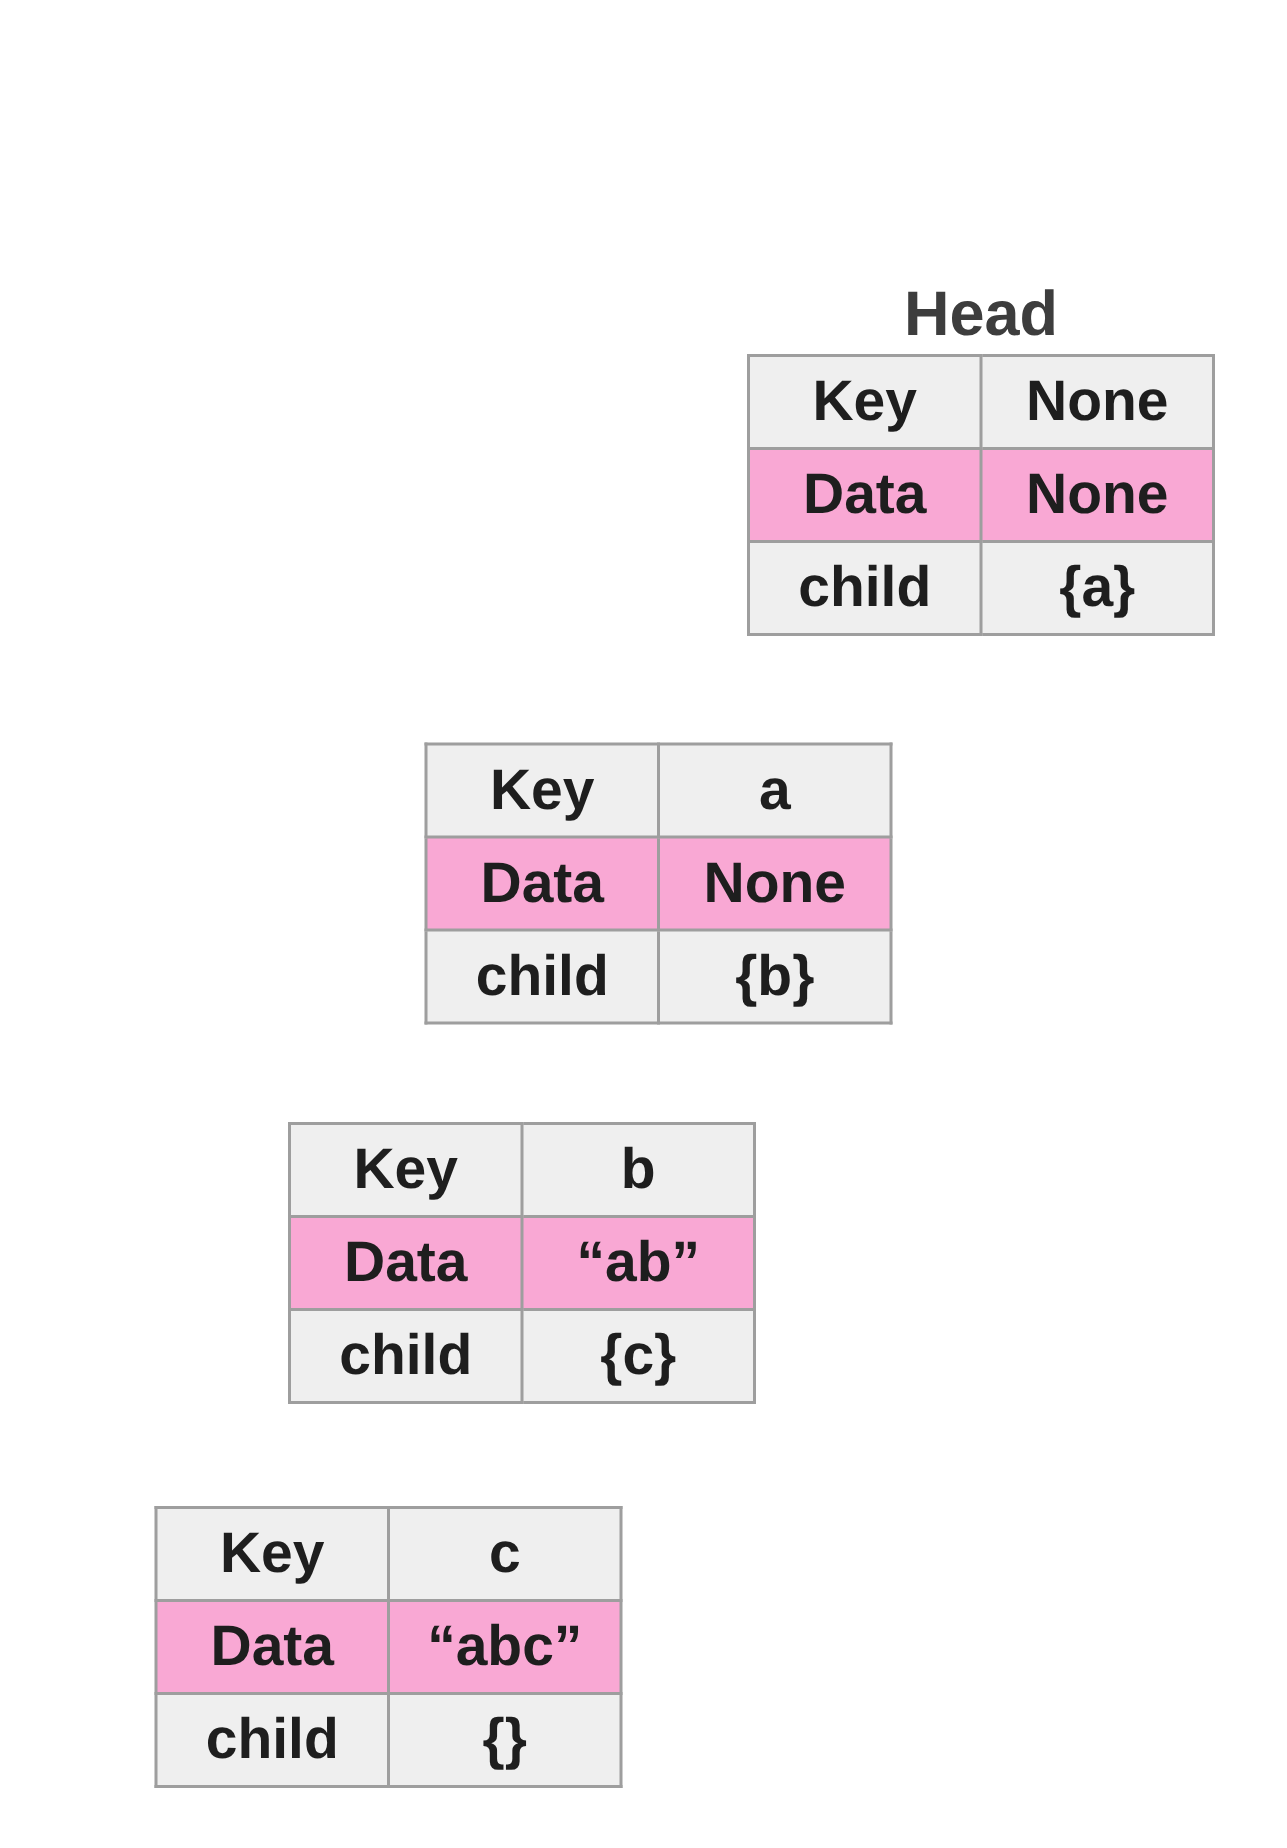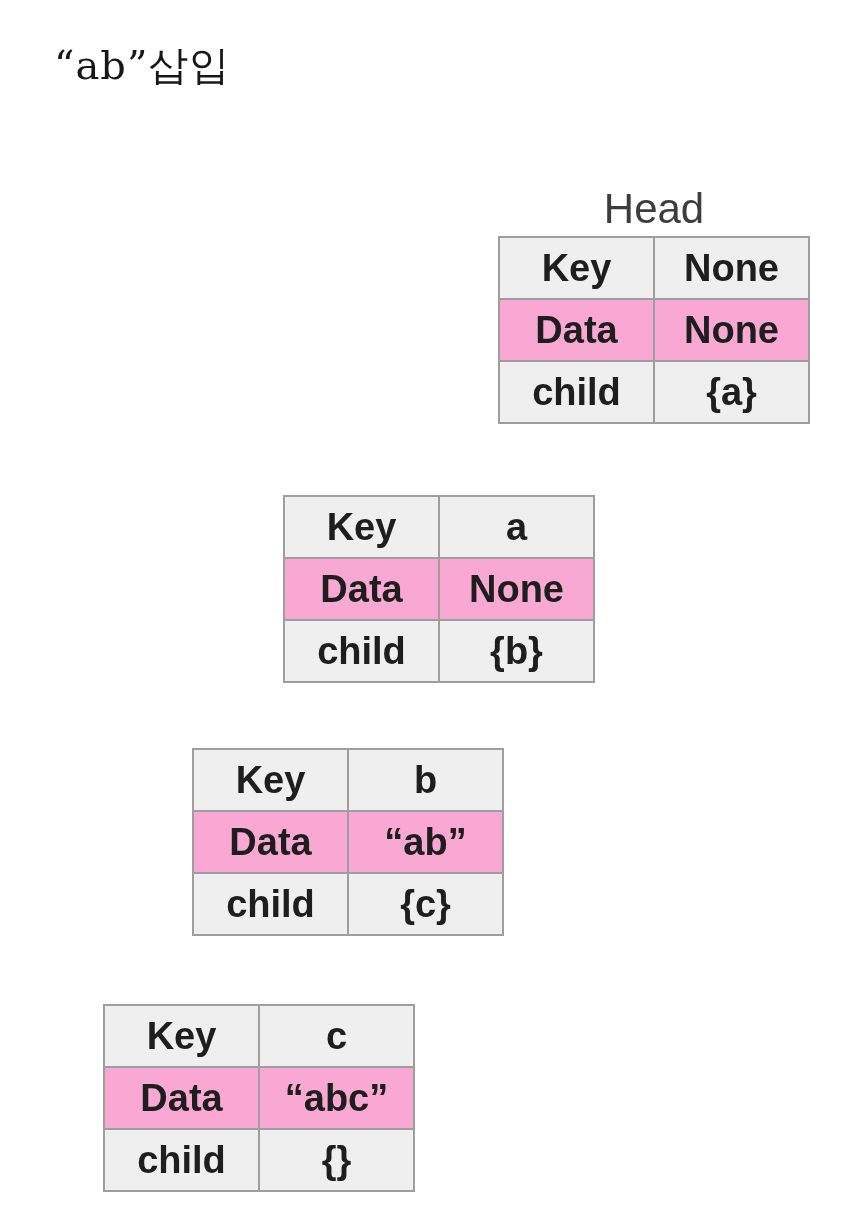--- a/index.html
+++ b/index.html
@@ -25,21 +25,21 @@
     color: #171717;
     letter-spacing: 1px;
   }
   .node {
     position: absolute;
   }
   .node-label {
     width: 312px;
     text-align: center;
     font-size: 42px;
-    font-weight: 400;
+    font-weight: 700;
     color: #3d3d3d;
     margin-bottom: 6px;
     line-height: 1.0;
   }
   table.node-table {
     border-collapse: collapse;
     table-layout: fixed;
     width: 312px;
   }
   table.node-table td {
@@ -54,21 +54,20 @@
     padding: 0;
   }
   table.node-table tr.row-light td { background: #efefef; }
   table.node-table tr.row-dark  td { background: #f9a8d4; }
 </style>
 </head>
 <body>
 
 <div class="canvas">
 
-  <div class="page-title">“ab”삽입</div>
 
   <div class="node" style="left:498px; top:188px;">
     <div class="node-label">Head</div>
     <table class="node-table">
       <tbody>
           <tr class="row-light">
         <td>Key</td>
         <td>None</td>
       </tr>
       <tr class="row-dark">

